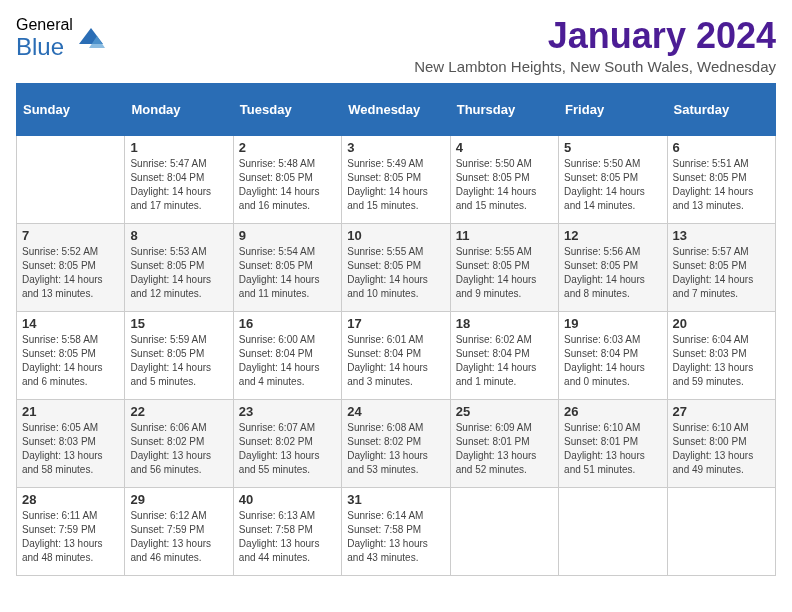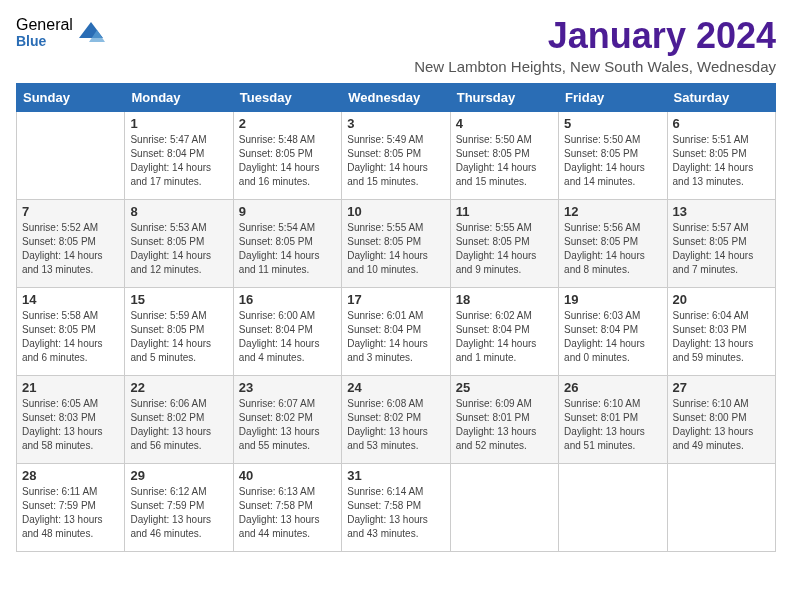--- a/index.html
+++ b/index.html
@@ -48,21 +48,21 @@
     .calendar-table {
       width: 100%;
       border-collapse: collapse;
       margin-top: 8px;
       font-size: 11px;
     }
     .calendar-table th {
       background-color: #2a6db5;
       color: #fff;
       text-align: left;
-      padding: 6px 6px;
+      padding: 18px 6px;
       font-size: 13px;
       font-weight: bold;
       border: 1px solid #2a6db5;
     }
     .calendar-table td {
       border: 1px solid #ccc;
       vertical-align: top;
       padding: 4px 5px;
       min-width: 100px;
       height: 88px;
@@ -91,21 +91,21 @@
       background-color: #2a6db5;
     }
   </style>
 </head>
 <body>
 
 <div class="header">
   <div class="logo">
     <div class="logo-text">
       <span>General</span>
-      <span style="color:#2a6db5;font-size:14px;font-weight:bold;">Blue</span>
+      <span style="color:#2a6db5;font-size:24px;font-weight:normal;">Blue</span>
     </div>
     <svg class="logo-icon" viewBox="0 0 28 28" xmlns="http://www.w3.org/2000/svg">
       <polygon points="14,4 26,20 2,20" fill="#2a6db5"></polygon>
       <polygon points="20,12 28,24 12,24" fill="#5a9fd4" opacity="0.7"></polygon>
     </svg>
   </div>
   <div class="title-section">
     <div class="month-title">January 2024</div>
     <div class="location-title">New Lambton Heights, New South Wales, Wednesday</div>
   </div>

